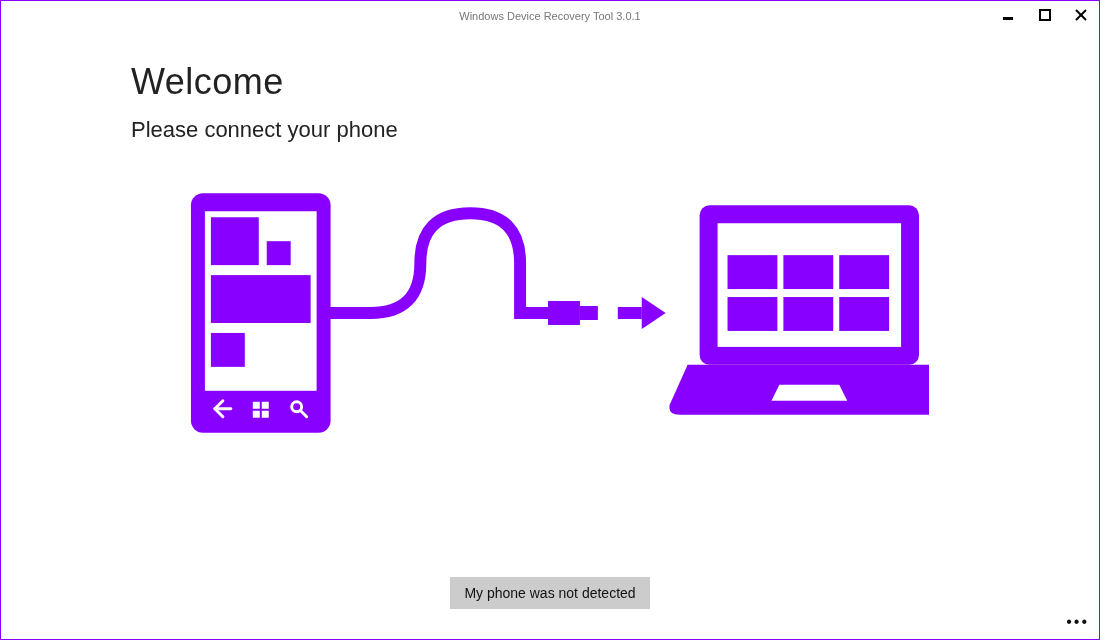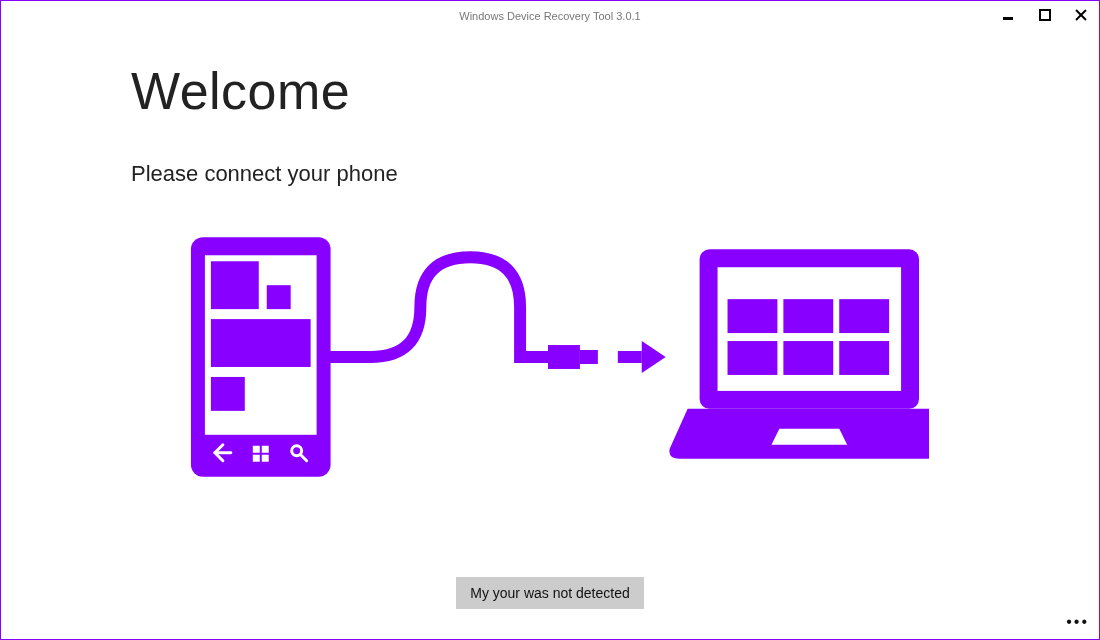--- a/index.html
+++ b/index.html
@@ -33,25 +33,25 @@
     height: 20px;
     display: flex;
     align-items: center;
     justify-content: center;
     cursor: pointer;
   }
   .content {
     padding: 30px 130px 0 130px;
   }
   .heading {
-    font-size: 52px;
+    font-size: 36px;
     font-weight: 300;
     color: #222;
     letter-spacing: 0.5px;
-    margin-bottom: 40px;
+    margin-bottom: 14px;
   }
   .subheading {
     font-size: 22px;
     font-weight: 300;
     color: #222;
     margin-bottom: 40px;
   }
   .illustration {
     display: flex;
     align-items: center;
@@ -177,18 +177,18 @@
       </g>
 
       <path d="M 518 182 L 762 182 L 780 222 Q 782 232 770 232 L 510 232 Q 498 232 500 222 Z" fill="#8800ff"></path>
 
       <path d="M 610 202 L 670 202 L 678 218 L 602 218 Z" fill="#fff"></path>
     </svg>
   </div>
 </div>
 
 <div class="bottom-bar">
-  <button class="btn-notdetected">My your was not detected</button>
+  <button class="btn-notdetected">My phone was not detected</button>
 </div>
 
 <div class="more">
   <span>•••</span>
 </div>
 
 </body></html>

